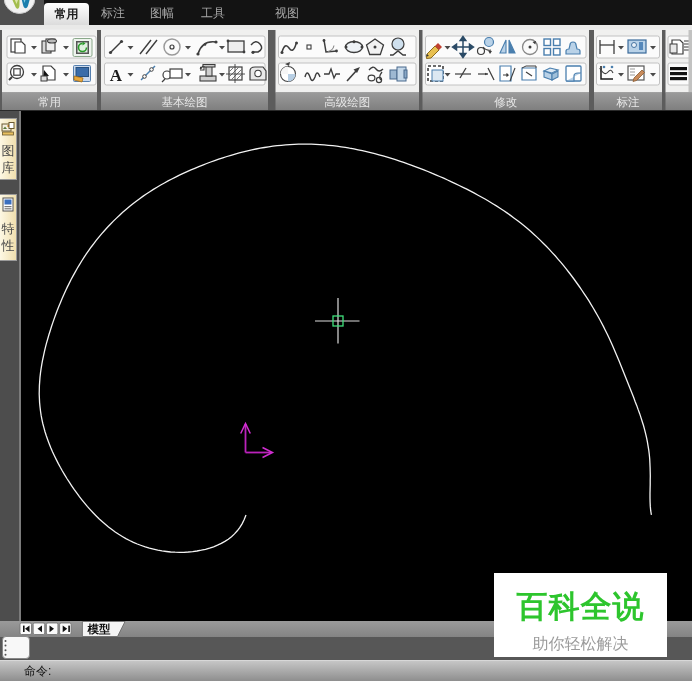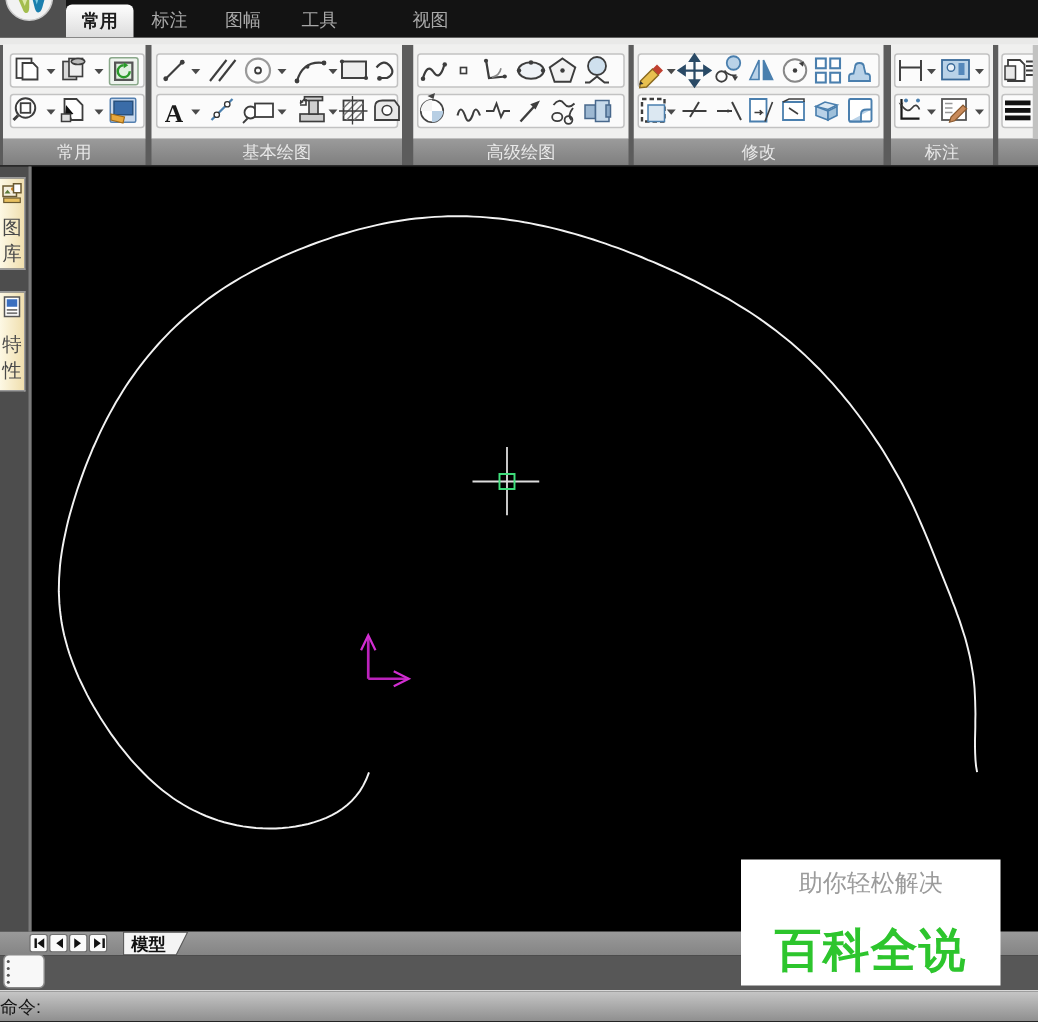--- a/index.html
+++ b/index.html
@@ -317,18 +317,18 @@
 <div class="abs" style="left:2px;top:636px;width:28px;height:23px;background:#f8f8f8;border-radius:4px;border:1px solid #888;box-sizing:border-box;"></div>
 <svg class="abs" style="left:2px;top:636px;" width="10" height="23" viewBox="0 0 10 23">
   <g fill="#555">
       <circle cx="3.5" cy="5" r="1"></circle>
       <circle cx="3.5" cy="9.6" r="1"></circle>
       <circle cx="3.5" cy="14.2" r="1"></circle>
       <circle cx="3.5" cy="18.8" r="1"></circle>
     </g>
 </svg>
 
-<div class="abs" style="left:0;top:660px;width:692px;height:21px;background:linear-gradient(#c6c6c6,#8e8e8e);border-top:1px solid #d8d8d8;box-sizing:border-box;color:#141414;font-size:12px;line-height:20px;padding-left:0;">命令:</div>
+<div class="abs" style="left:0;top:660px;width:692px;height:21px;background:linear-gradient(#c6c6c6,#8e8e8e);border-top:1px solid #d8d8d8;box-sizing:border-box;color:#141414;font-size:12px;line-height:20px;padding-left:24px;">命令:</div>
 
 <div class="abs" style="left:494px;top:573px;width:173px;height:84px;background:#fff;">
+  <div style="color:#2dc52d;font-size:31px;font-weight:bold;text-align:center;margin-top:13px;letter-spacing:1px;">百科全说</div>
   <div style="color:#9b9b9b;font-size:16px;text-align:center;margin-top:6px;">助你轻松解决</div>
-  <div style="color:#2dc52d;font-size:31px;font-weight:bold;text-align:center;margin-top:13px;letter-spacing:1px;">百科全说</div>
 </div>
 
 </body></html>

